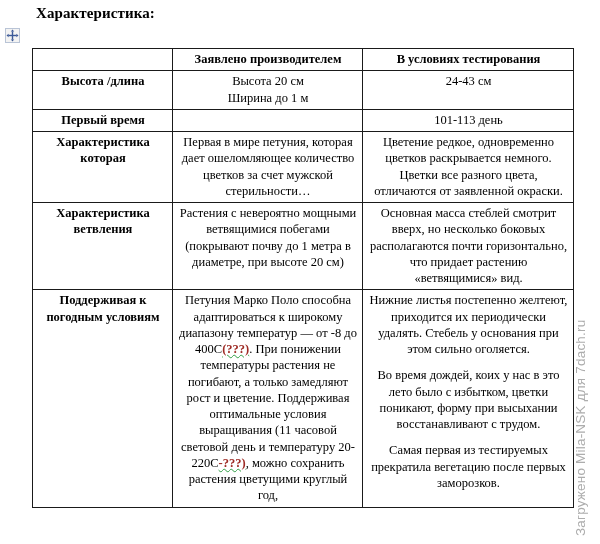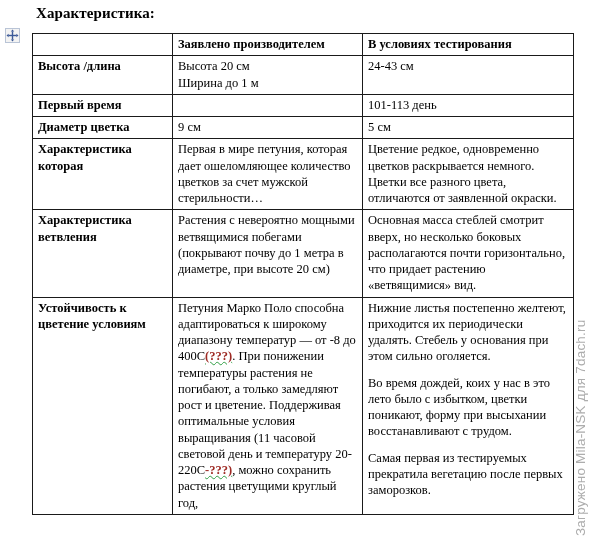--- a/index.html
+++ b/index.html
@@ -50,22 +50,23 @@
   }
   .move-handle svg {
     display: block;
     width: 13px;
     height: 13px;
   }
 
   .table-wrap {
     position: absolute;
     left: 32px;
-    top: 33px;
+    top: 48px;
     width: 541px;
+    text-align: center;
   }
 
   table.spec {
     border-collapse: collapse;
     width: 541px;
     table-layout: fixed;
     font-size: 12.5px;
     line-height: 1.30;
   }
 
@@ -157,40 +158,35 @@
 Ширина до 1 м</span></td>
           <td>24-43 см</td>
         </tr>
 
         <tr>
           <td class="label">Первый время</td>
           <td></td>
           <td>101-113 день</td>
         </tr>
 
-        <tr>
-          <td class="label">Диаметр цветка</td>
-          <td>9 см</td>
-          <td>5 см</td>
-        </tr>
 
         <tr>
           <td class="label">Характеристика которая</td>
           <td>Первая в мире петуния, которая дает ошеломляющее количество цветков за счет мужской стерильности…</td>
           <td>Цветение редкое, одновременно цветков раскрывается немного. Цветки все разного цвета, отличаются от заявленной окраски.</td>
         </tr>
 
         <tr>
           <td class="label">Характеристика ветвления</td>
           <td>Растения с невероятно мощными ветвящимися побегами (покрывают почву до 1 метра в диаметре, при высоте 20 см)</td>
           <td>Основная масса стеблей смотрит вверх, но несколько боковых располагаются почти горизонтально, что придает растению «ветвящимися» вид.</td>
         </tr>
 
         <tr>
-          <td class="label">Устойчивость к цветение условиям</td>
+          <td class="label">Поддерживая к погодным условиям</td>
           <td>
             <span>Петуния Марко Поло способна адаптироваться к широкому диапазону температур — от -8 до 400С</span><span class="red">(???)</span><span>. При понижении температуры растения не погибают, а только замедляют рост и цветение. Поддерживая оптимальные условия выращивания (11 часовой световой день и температуру 20-220С</span><span class="red">-???)</span><span>, можно сохранить растения цветущими круглый год,</span>
           </td>
           <td>
             <span>Нижние листья постепенно желтеют, приходится их периодически удалять. Стебель у основания при этом сильно оголяется.</span>
             <span class="para-gap"></span>
             <span>Во время  дождей, коих у нас в это лето было с избытком, цветки поникают, форму при высыхании восстанавливают с трудом.</span>
             <span class="para-gap"></span>
             <span>Самая первая из тестируемых прекратила вегетацию после первых заморозков.</span>
           </td>

